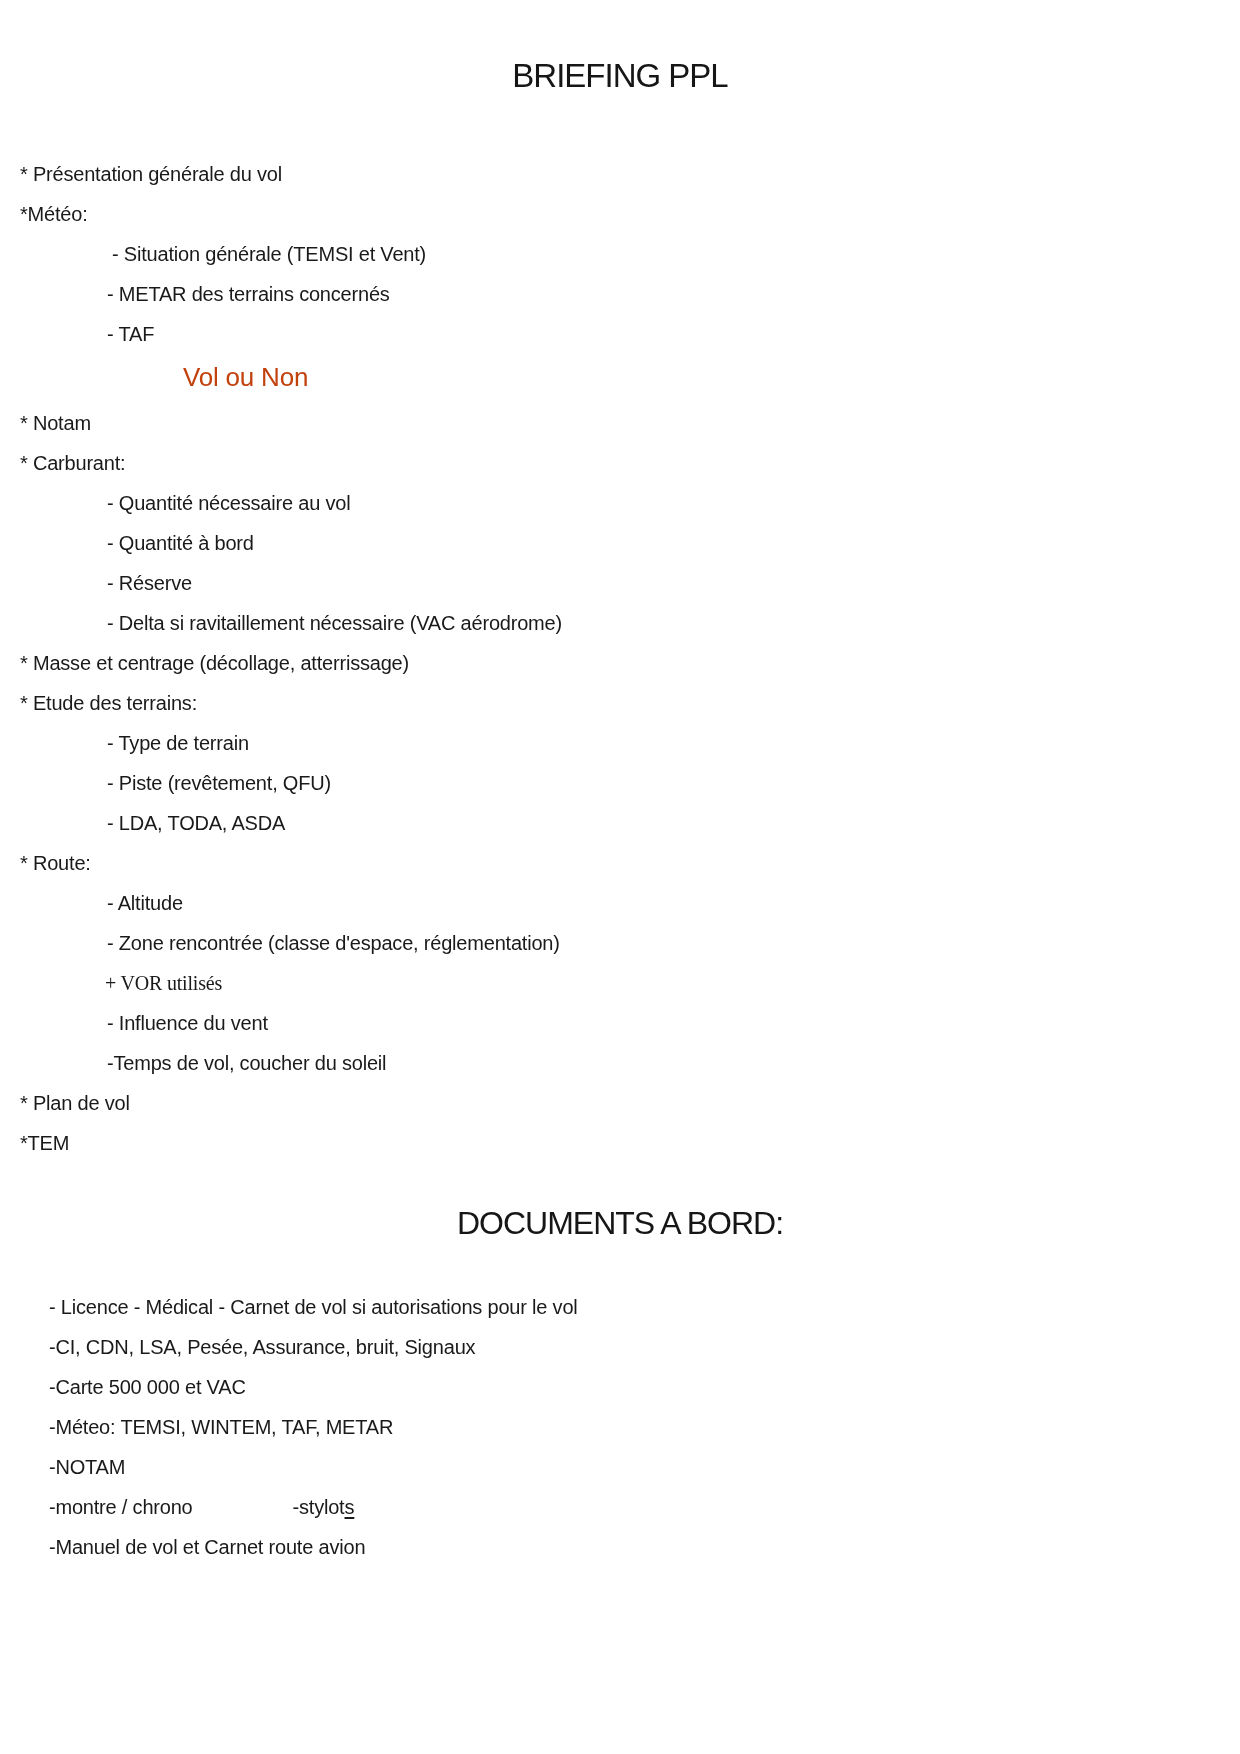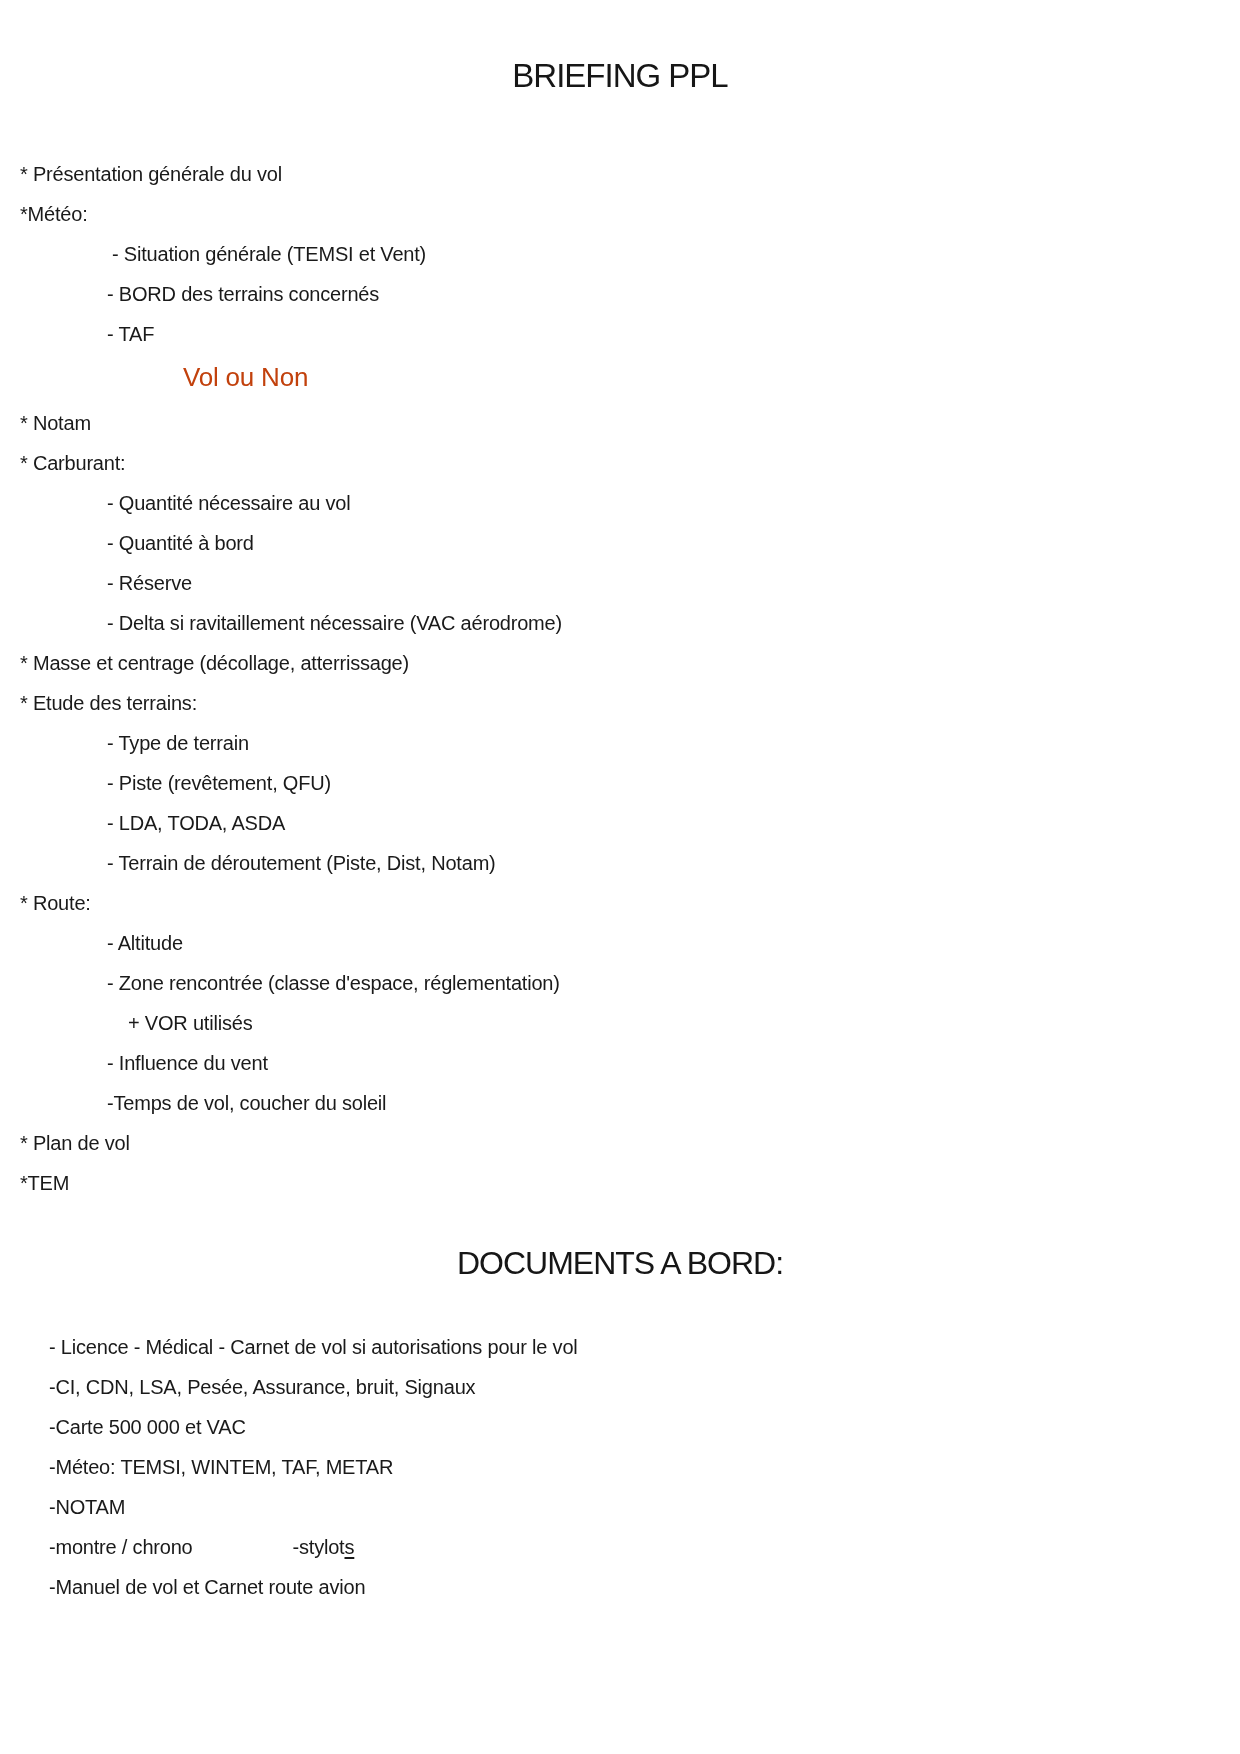--- a/index.html
+++ b/index.html
@@ -49,56 +49,55 @@
   .line {
     font-size: 20px;
     line-height: 24px;
     margin-bottom: 16px;
     letter-spacing: -0.2px;
     white-space: nowrap;
   }
   .l0  { margin-left: 0; }
   .l1  { margin-left: 87px; }
   .l1s { margin-left: 92px; }
-  .l2  { margin-left: 108px; }
+  .l2  { margin-left: 85px; font-family: Liberation Serif, serif; }
   .l2r { margin-left: 163px; }
   .line.red {
     font-size: 26px;
     line-height: 30px;
     margin-top: 3px;
     margin-bottom: 19px;
   }
   .gap { margin-left: 100px; }
   .u { text-decoration: underline; text-underline-offset: 3px; }
 </style>
 </head>
 <body>
 
 <div class="page">
   <h1 class="doc-title">BRIEFING PPL</h1>
 
   <div id="briefing-list" class="list">
       <div class="line l0"><span>* Présentation générale du vol</span></div>
       <div class="line l0"><span>*Météo:</span></div>
       <div class="line l1s"><span>- Situation générale (TEMSI et Vent)</span></div>
-      <div class="line l1"><span>- BORD des terrains concernés</span></div>
+      <div class="line l1"><span>- METAR des terrains concernés</span></div>
       <div class="line l1"><span>- TAF</span></div>
       <div class="line l2r red" style="color: #c2410c;"><span>Vol ou Non</span></div>
       <div class="line l0"><span>* Notam</span></div>
       <div class="line l0"><span>* Carburant:</span></div>
       <div class="line l1"><span>- Quantité nécessaire au vol</span></div>
       <div class="line l1"><span>- Quantité à bord</span></div>
       <div class="line l1"><span>- Réserve</span></div>
       <div class="line l1"><span>- Delta si ravitaillement nécessaire (VAC aérodrome)</span></div>
       <div class="line l0"><span>* Masse et centrage (décollage, atterrissage)</span></div>
       <div class="line l0"><span>* Etude des terrains:</span></div>
       <div class="line l1"><span>- Type de terrain</span></div>
       <div class="line l1"><span>- Piste (revêtement, QFU)</span></div>
       <div class="line l1"><span>- LDA, TODA, ASDA</span></div>
-      <div class="line l1"><span>- Terrain de déroutement (Piste, Dist, Notam)</span></div>
       <div class="line l0"><span>* Route:</span></div>
       <div class="line l1"><span>- Altitude</span></div>
       <div class="line l1"><span>- Zone rencontrée (classe d'espace, réglementation)</span></div>
       <div class="line l2"><span>+ VOR utilisés</span></div>
       <div class="line l1"><span>- Influence du vent</span></div>
       <div class="line l1"><span>-Temps de vol, coucher du soleil</span></div>
       <div class="line l0"><span>* Plan de vol</span></div>
       <div class="line l0"><span>*TEM</span></div>
     </div>
 

